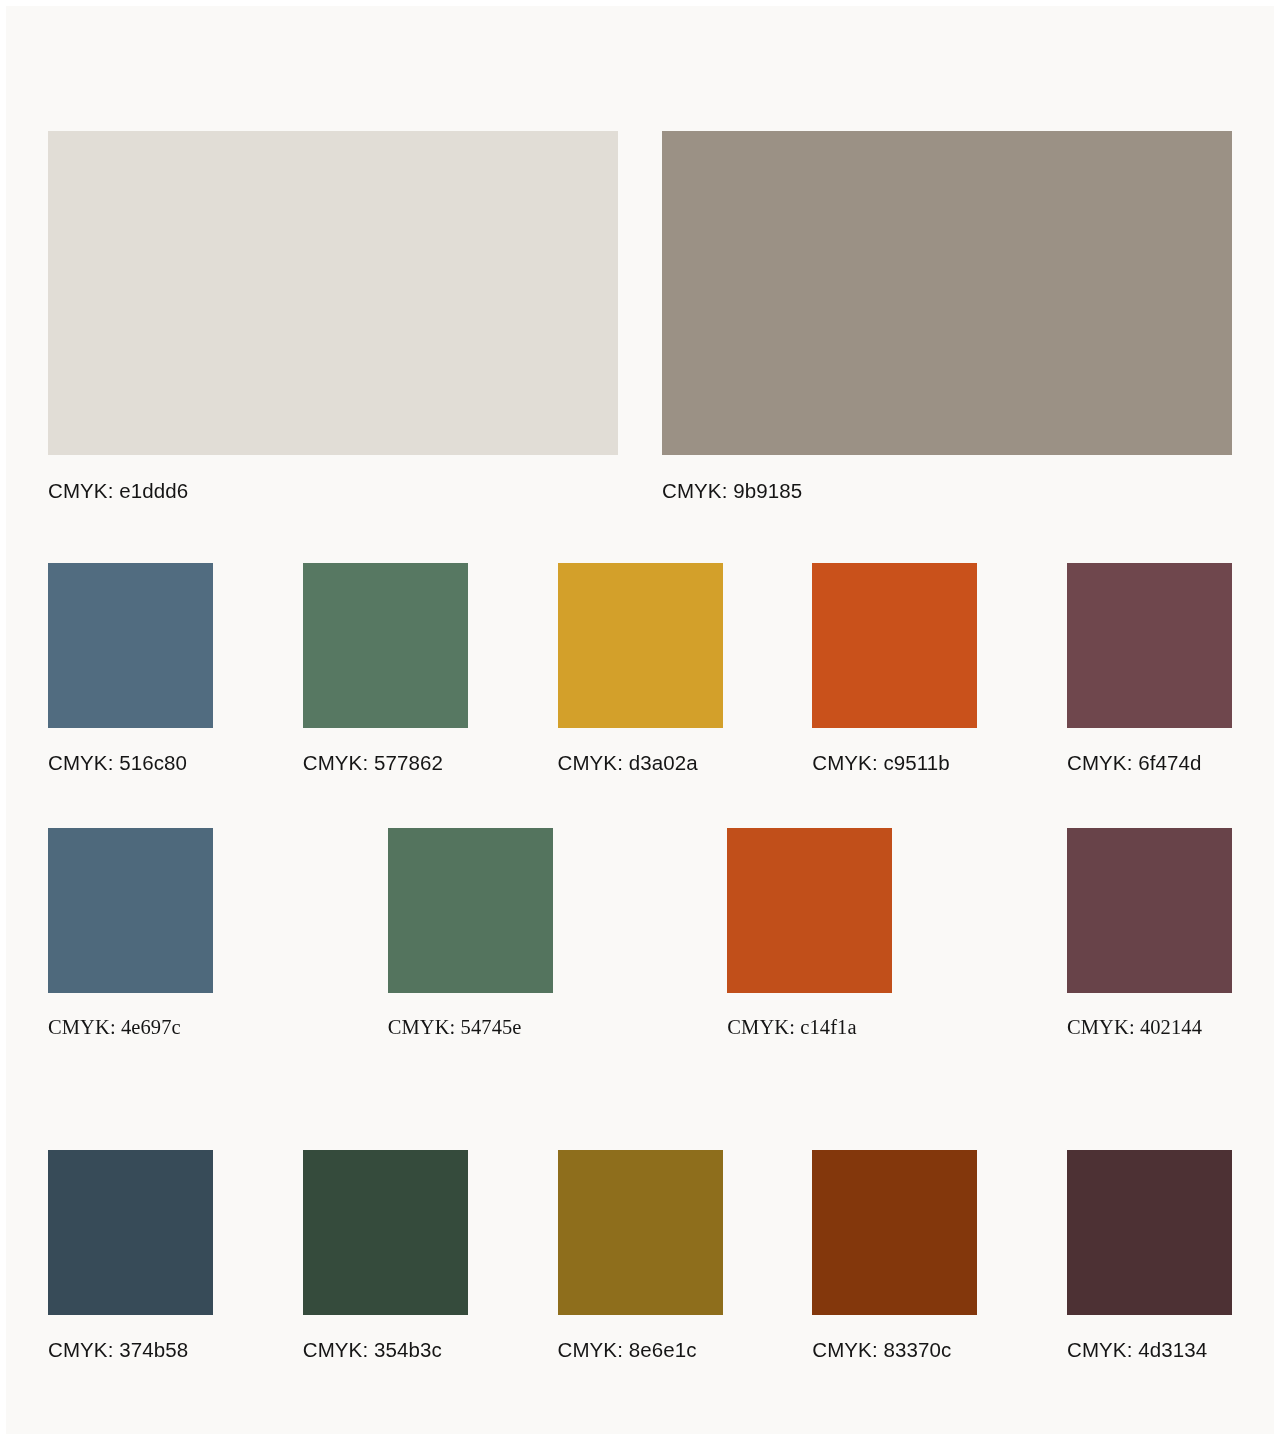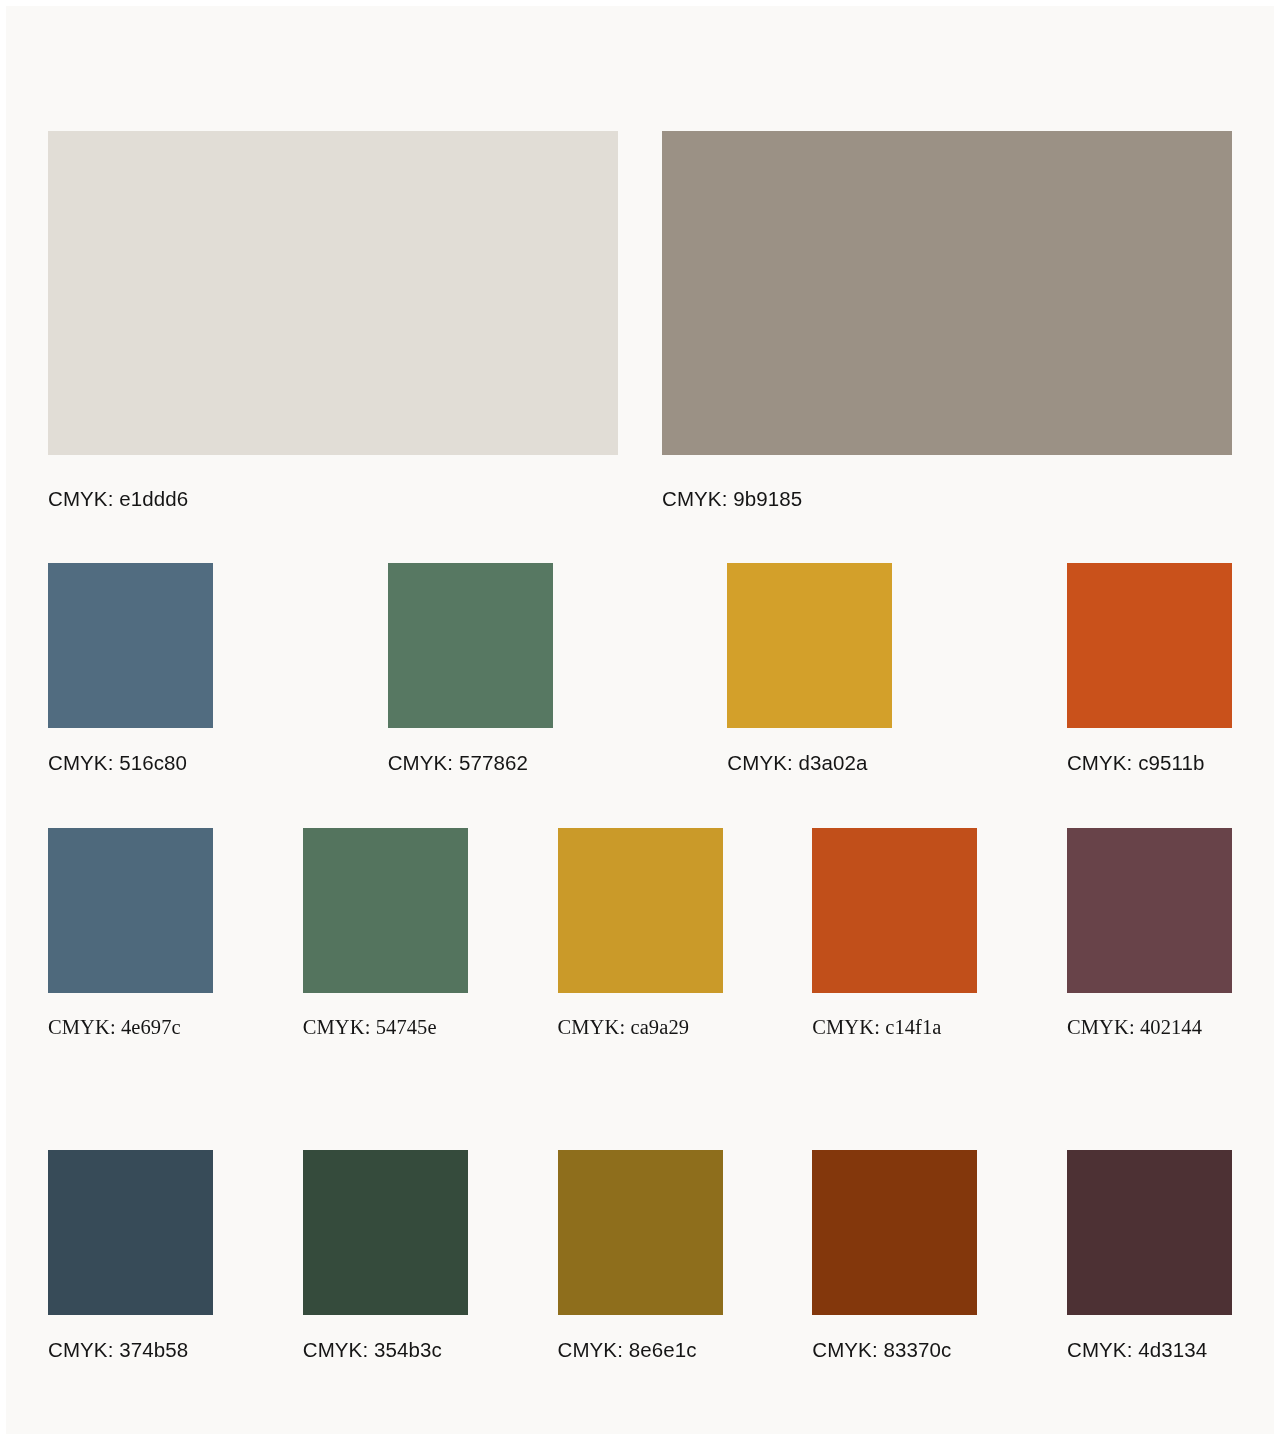--- a/index.html
+++ b/index.html
@@ -64,21 +64,21 @@
   }
 
   
   .swatch-label {
     font-size: 20.5px;
     color: #151515;
     letter-spacing: 0.1px;
     white-space: nowrap;
   }
   .banner-item .swatch-label {
-    margin-top: 32px;
+    margin-top: 24px;
   }
   .swatch-item .swatch-label {
     margin-top: 23px;
   }
 </style>
 </head>
 <body style="background-color: rgb(255, 255, 255);">
 
 <div id="palette-page" style="background-color: rgb(250, 249, 247);">
 
@@ -106,34 +106,34 @@
       <div class="swatch-label">CMYK: 577862</div>
     </div>
     <div class="swatch-item">
       <div class="swatch-chip" style="background-color:#d3a02a;"></div>
       <div class="swatch-label">CMYK: d3a02a</div>
     </div>
     <div class="swatch-item">
       <div class="swatch-chip" style="background-color:#c9511b;"></div>
       <div class="swatch-label">CMYK: c9511b</div>
     </div>
+    <div class="swatch-item">
+      <div class="swatch-chip" style="background-color:#6f474d;"></div>
+      <div class="swatch-label">CMYK: 6f474d</div>
+    </div>
   </div>
 
   <div class="swatch-row" id="swatch-row-1">
     <div class="swatch-item">
       <div class="swatch-chip" style="background-color:#4e697c;"></div>
       <div class="swatch-label">CMYK: 4e697c</div>
     </div>
     <div class="swatch-item">
       <div class="swatch-chip" style="background-color:#54745e;"></div>
       <div class="swatch-label">CMYK: 54745e</div>
-    </div>
-    <div class="swatch-item">
-      <div class="swatch-chip" style="background-color:#ca9a29;"></div>
-      <div class="swatch-label">CMYK: ca9a29</div>
     </div>
     <div class="swatch-item">
       <div class="swatch-chip" style="background-color:#c14f1a;"></div>
       <div class="swatch-label">CMYK: c14f1a</div>
     </div>
     <div class="swatch-item">
       <div class="swatch-chip" style="background-color:#684349;"></div>
       <div class="swatch-label">CMYK: 402144</div>
     </div>
   </div>

